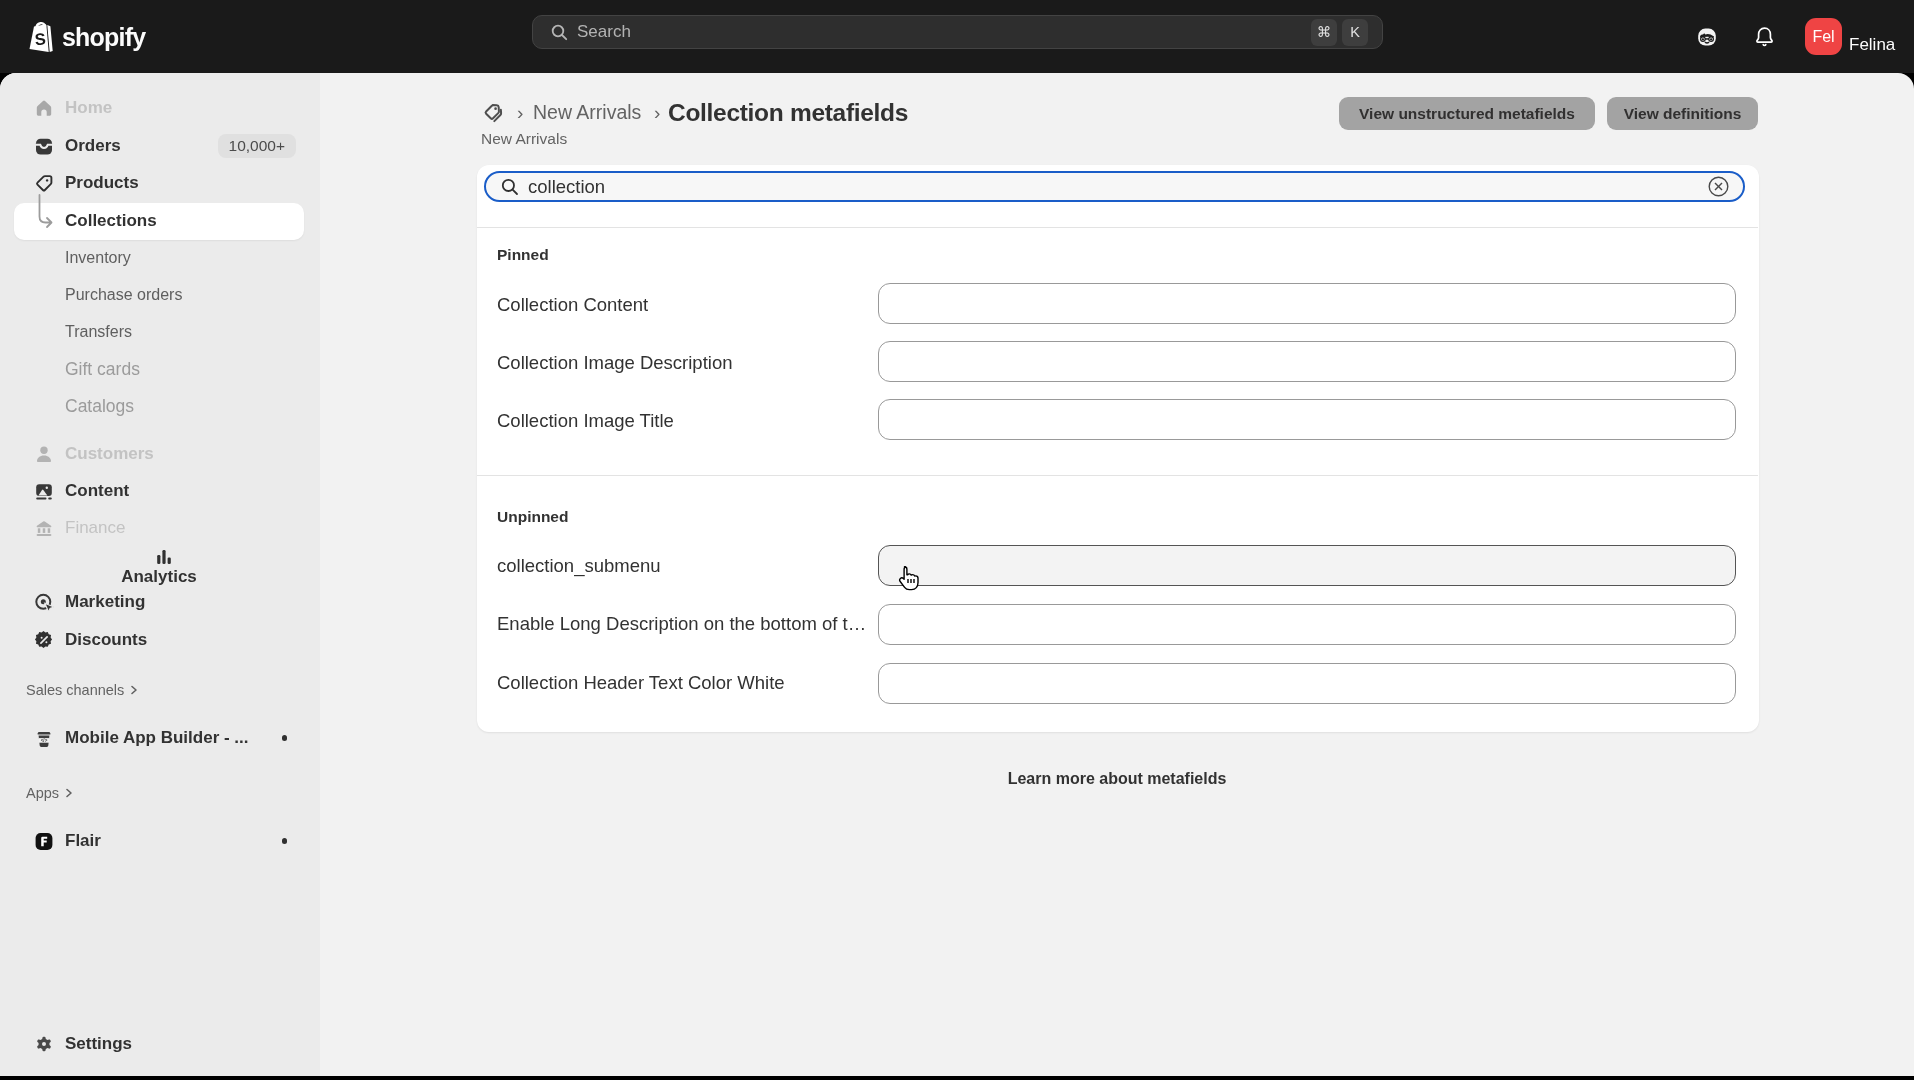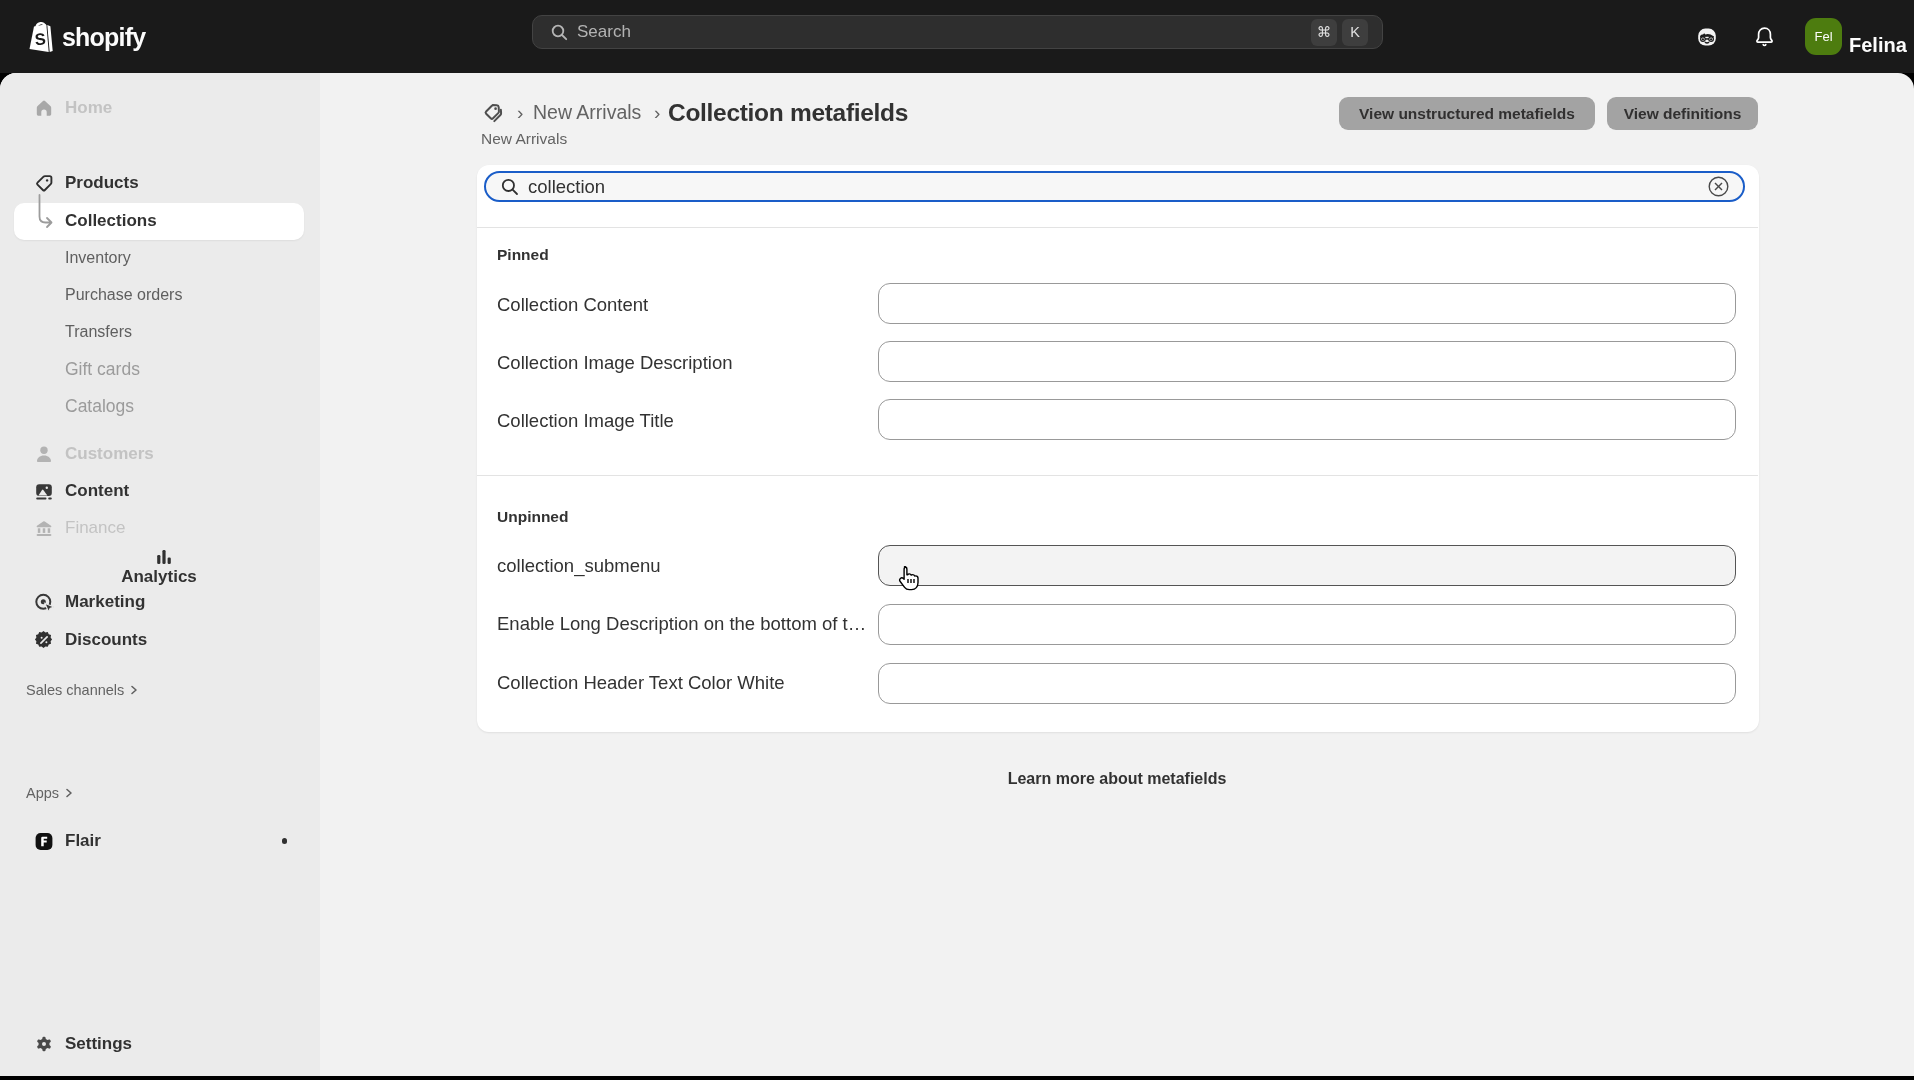--- a/index.html
+++ b/index.html
@@ -6,22 +6,22 @@
 html,body{width:1914px;height:1080px;overflow:hidden}
 body{background:#000;font-family:"Liberation Sans",sans-serif;-webkit-font-smoothing:antialiased;filter:grayscale(0)}
 .abs{position:absolute}
 
 #topbar{position:absolute;left:0;top:0;width:1914px;height:73px;background:#1a1a1a;will-change:transform}
 #logo{position:absolute;left:26px;top:19px;display:flex;align-items:center}
 #logoword{color:#fff;font-size:25px;font-weight:700;letter-spacing:-0.8px;margin-left:6px}
 #searchbox{position:absolute;left:532px;top:15px;width:851px;height:34px;background:#2e2e2e;border:1px solid #434343;border-radius:10px;display:flex;align-items:center}
 #searchbox .ph{color:#b5b5b5;font-size:17px;margin-left:9px}
 .key{width:26px;height:27px;border-radius:6px;background:#3e3e3e;color:#cfcfcf;font-size:14.5px;display:flex;align-items:center;justify-content:center}
-#avatar{position:absolute;left:1805px;top:18px;width:37px;height:37px;border-radius:11px;background:#4d7c0f;color:#fff;font-size:13px;display:flex;align-items:center;justify-content:center}
-#uname{position:absolute;left:1849px;top:0;height:90px;display:flex;align-items:center;color:#fff;font-size:20px;font-weight:700}
+#avatar{position:absolute;left:1805px;top:18px;width:37px;height:37px;border-radius:11px;background:#ef4444;color:#fff;font-size:16px;display:flex;align-items:center;justify-content:center}
+#uname{position:absolute;left:1849px;top:0;height:90px;display:flex;align-items:center;color:#fff;font-size:17px;font-weight:400}
 
 #frame{position:absolute;left:0;top:73px;width:1914px;height:1003px;background:#f2f2f2;border-radius:16px 16px 0 0;overflow:hidden;will-change:transform}
 #sidebar{position:absolute;left:0;top:0;width:320px;height:1003px;background:#ebebeb}
 .srow{position:absolute;left:14px;width:290px;height:37px;display:flex;align-items:center;border-radius:10px;font-size:17px;color:#303030}
 .srow .ic{width:20px;height:20px;margin-left:20px;margin-right:11px;flex:none;display:flex;align-items:center;justify-content:center}
 .srow .lbl{font-weight:600}
 .sub .lbl{font-weight:400;color:#4d4d4d;margin-left:51px;font-size:16px}
 .dim{color:#c2c2c2}
 .dim .lbl{color:#c2c2c2}
 .badge{margin-left:auto;margin-right:8px;background:#e0e0e0;border-radius:8px;font-size:15.5px;color:#4a4a4a;padding:3px 11px;font-weight:500}
@@ -116,20 +116,30 @@
       <path d="M39.5 122 L39.5 143.5 Q39.5 149.5 45.5 149.5 L51 149.5 M47 145 L51.5 149.5 L47 154" fill="none" stroke="#9c9c9c" stroke-width="1.8" stroke-linecap="round" stroke-linejoin="round"></path>
     </svg>
   <div class="srow dim" style="top: 16.5px;">
         <span class="ic">
           <svg width="21" height="21" viewBox="0 0 20 20">
             <path d="M11 2.5 a1.45 1.45 0 0 0 -2 0 L3.6 7.5 C3.1 7.9 2.8 8.5 2.8 9.2 L2.8 15.5 C2.8 16.5 3.6 17.3 4.6 17.3 L7.3 17.3 L7.3 13.7 a2.7 2.7 0 0 1 5.4 0 L12.7 17.3 L15.4 17.3 C16.4 17.3 17.2 16.5 17.2 15.5 L17.2 9.2 C17.2 8.5 16.9 7.9 16.4 7.5 Z" fill="#a8a8a8"></path>
           </svg>
         </span>
         <span class="lbl" style="font-weight:600">Home</span>
       </div>
+      <div class="srow" style="top: 54.5px;">
+        <span class="ic">
+          <svg width="21" height="21" viewBox="0 0 20 20">
+            <rect x="2" y="2.2" width="16" height="15.8" rx="4.6" fill="#383838"></rect>
+            <path d="M2 8.2 L6.3 8.2 C6.8 10.1 8.2 11.4 10 11.4 C11.8 11.4 13.2 10.1 13.7 8.2 L18 8.2" fill="none" stroke="#ebebeb" stroke-width="2"></path>
+          </svg>
+        </span>
+        <span class="lbl" style="font-weight:600">Orders</span>
+        <span class="badge">10,000+</span>
+      </div>
       <div class="srow" style="top: 91.5px;">
         <span class="ic">
           <svg width="21" height="21" viewBox="0 0 20 20">
             <path d="M11 2.6 L 15.7 2.6 Q 17.4 2.6 17.4 4.3 L 17.4 9 Q 17.4 10 16.7 10.7 L 10.9 16.5 Q 9.9 17.5 8.9 16.5 L 3.5 11.1 Q 2.5 10.1 3.5 9.1 L 9.3 3.3 Q 10 2.6 11 2.6 Z" fill="none" stroke="#2f2f2f" stroke-width="1.9"></path>
             <circle cx="13.1" cy="6.9" r="1.2" fill="#2f2f2f"></circle>
           </svg>
         </span>
         <span class="lbl" style="font-weight:600">Products</span>
       </div>
       <div class="srow" style="top: 129.5px; background: rgb(255, 255, 255); box-shadow: rgba(0, 0, 0, 0.06) 0px 1px 2px;">
@@ -209,20 +219,32 @@
       <div class="srow" style="top: 548.5px;">
         <span class="ic">
           <svg width="20" height="20" viewBox="0 0 20 20">
             <path d="M10 2 L 12 3.6 L 14.5 3.2 L 15.5 5.5 L 17.9 6.4 L 17.5 8.9 L 19 11 L 17.5 13 L 17.9 15.5 L 15.5 16.4 L 14.5 18.7 L 12 18.3 L 10 19.9 L 8 18.3 L 5.5 18.7 L 4.5 16.4 L 2.1 15.5 L 2.5 13 L 1 11 L 2.5 8.9 L 2.1 6.4 L 4.5 5.5 L 5.5 3.2 L 8 3.6 Z" fill="#303030" transform="translate(0,-1) scale(0.95)"></path>
             <path d="M6.9 13.1 L 13.1 6.9" stroke="#ebebeb" stroke-width="1.7" stroke-linecap="round"></path>
             <circle cx="7.6" cy="7.7" r="1" fill="#ebebeb"></circle>
             <circle cx="12.4" cy="12.3" r="1" fill="#ebebeb"></circle>
           </svg>
         </span>
         <span class="lbl" style="font-weight:600">Discounts</span>
+      </div>
+      <div class="srow" style="top: 646.5px;">
+        <span class="ic">
+          <svg width="21" height="21" viewBox="0 0 20 20">
+            <path d="M4.8 3.4 L15.2 3.4 Q15.7 3.4 15.9 3.9 L16.5 5.3 Q16.7 6 16 6 L4 6 Q3.3 6 3.5 5.3 L4.1 3.9 Q4.3 3.4 4.8 3.4 Z" fill="#3d3d3d"></path>
+            <path d="M4.6 7 L15.4 7 L14.3 17.1 Q14.2 18.4 12.8 18.4 L7.2 18.4 Q5.8 18.4 5.7 17.1 Z" fill="#3d3d3d"></path>
+            <rect x="4.9" y="9.6" width="10.2" height="4.6" fill="#f2f2f2"></rect>
+            <text x="10" y="13.4" font-size="4.6" font-weight="700" fill="#3d3d3d" text-anchor="middle" font-family="Liberation Sans">&lt;/&gt;</text>
+          </svg>
+        </span>
+        <span class="lbl" style="font-weight:600">Mobile App Builder - ...</span>
+        <span class="dot"></span>
       </div>
       <div class="srow" style="top: 749.5px;">
         <span class="ic">
           <svg width="21" height="21" viewBox="0 0 20 20">
             <rect x="1.6" y="1.6" width="16.8" height="16.8" rx="5" fill="#111"></rect>
             <path d="M7.2 14.8 L 7.2 6.6 Q 7.2 5.3 8.5 5.3 L 13.2 5.3 L 13.2 7.3 L 9.7 7.3 L 9.7 9.1 L 12.7 9.1 L 12.7 11.1 L 9.7 11.1 L 9.7 14.8 Z" fill="#fff"></path>
           </svg>
         </span>
         <span class="lbl" style="font-weight:600">Flair</span>
         <span class="dot"></span>

